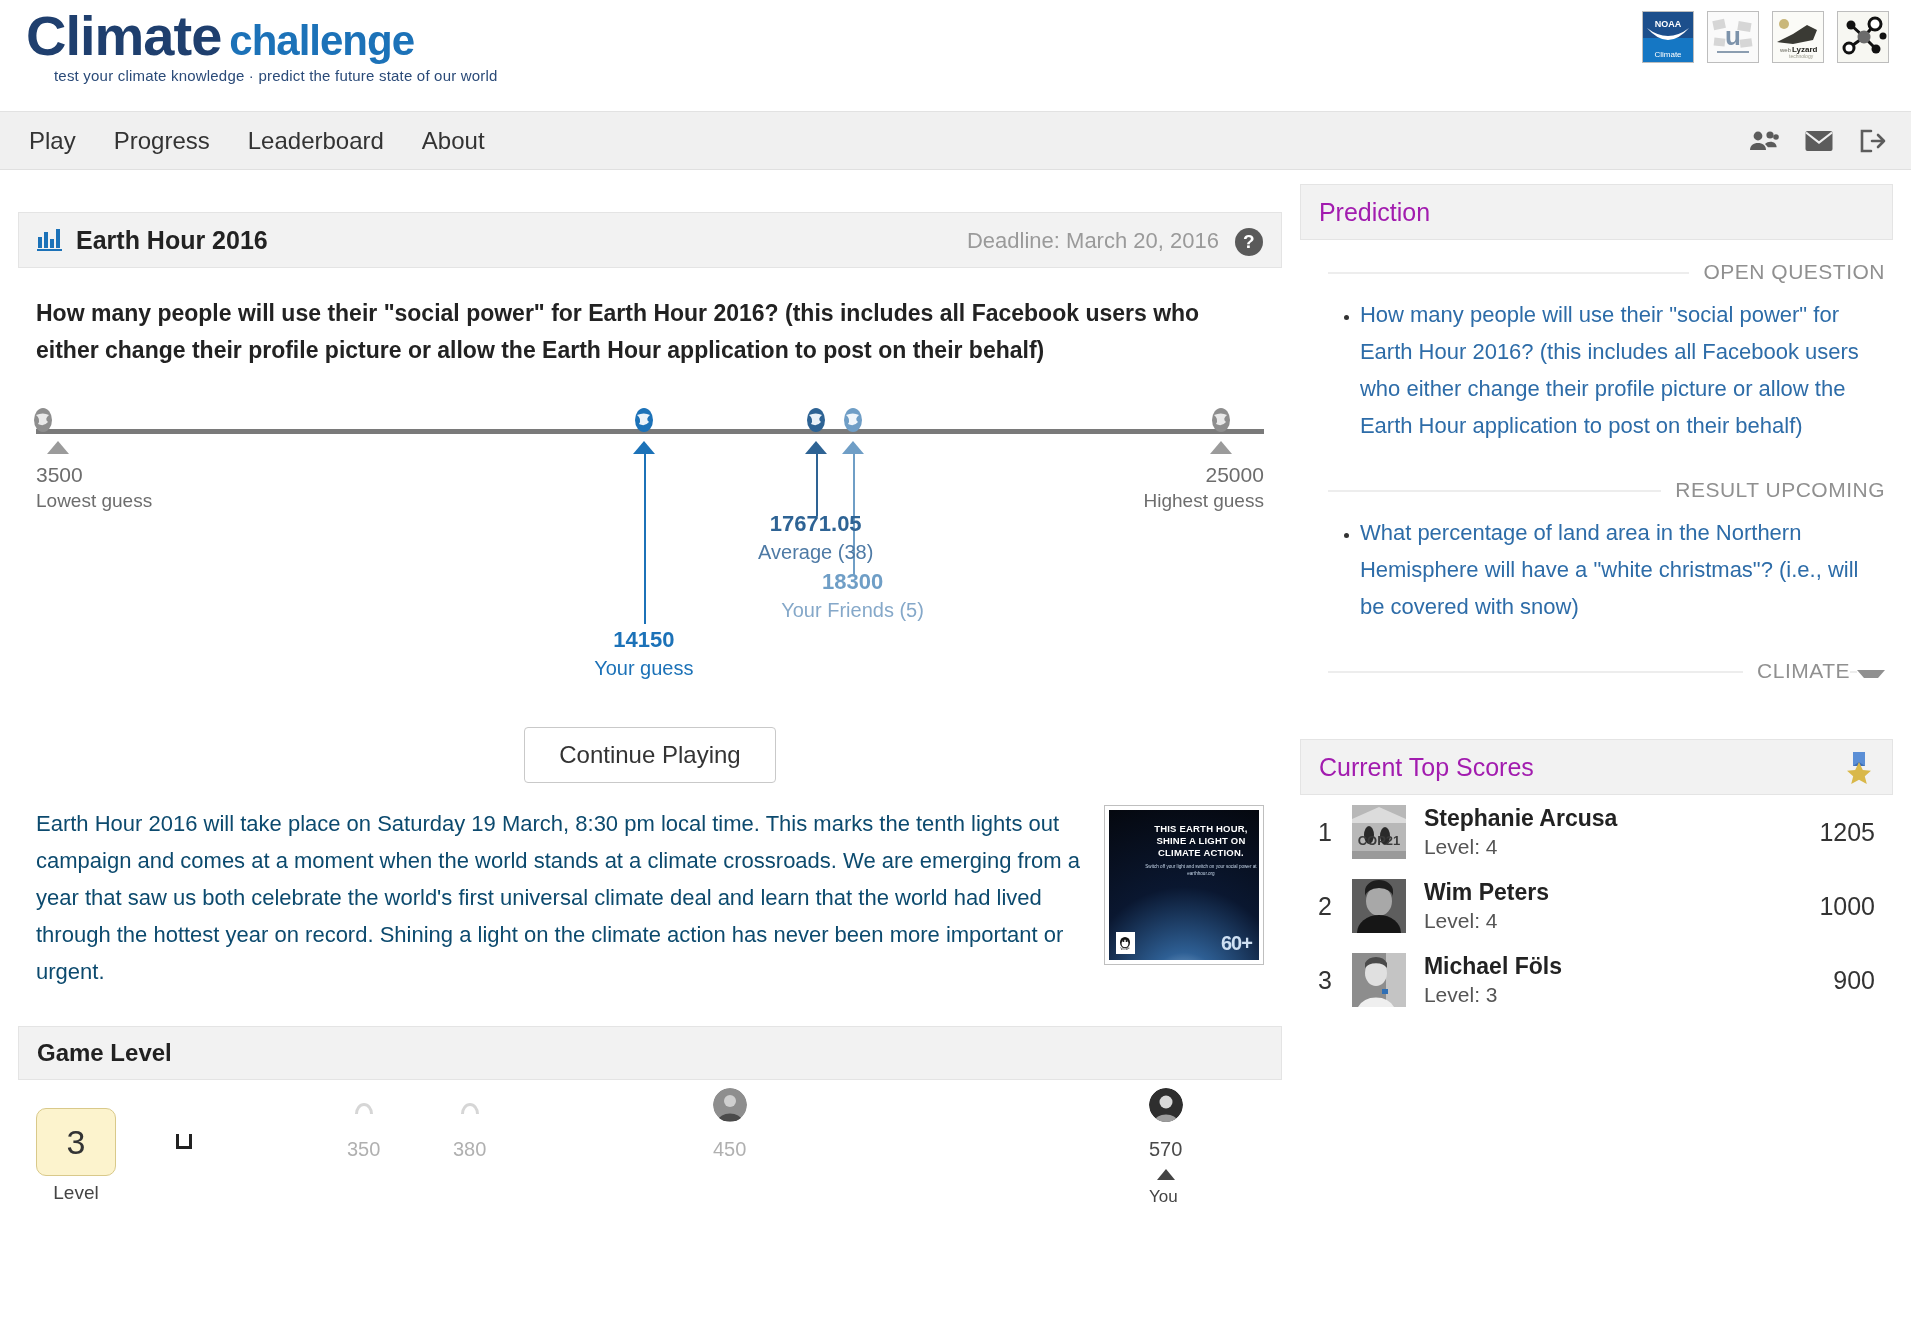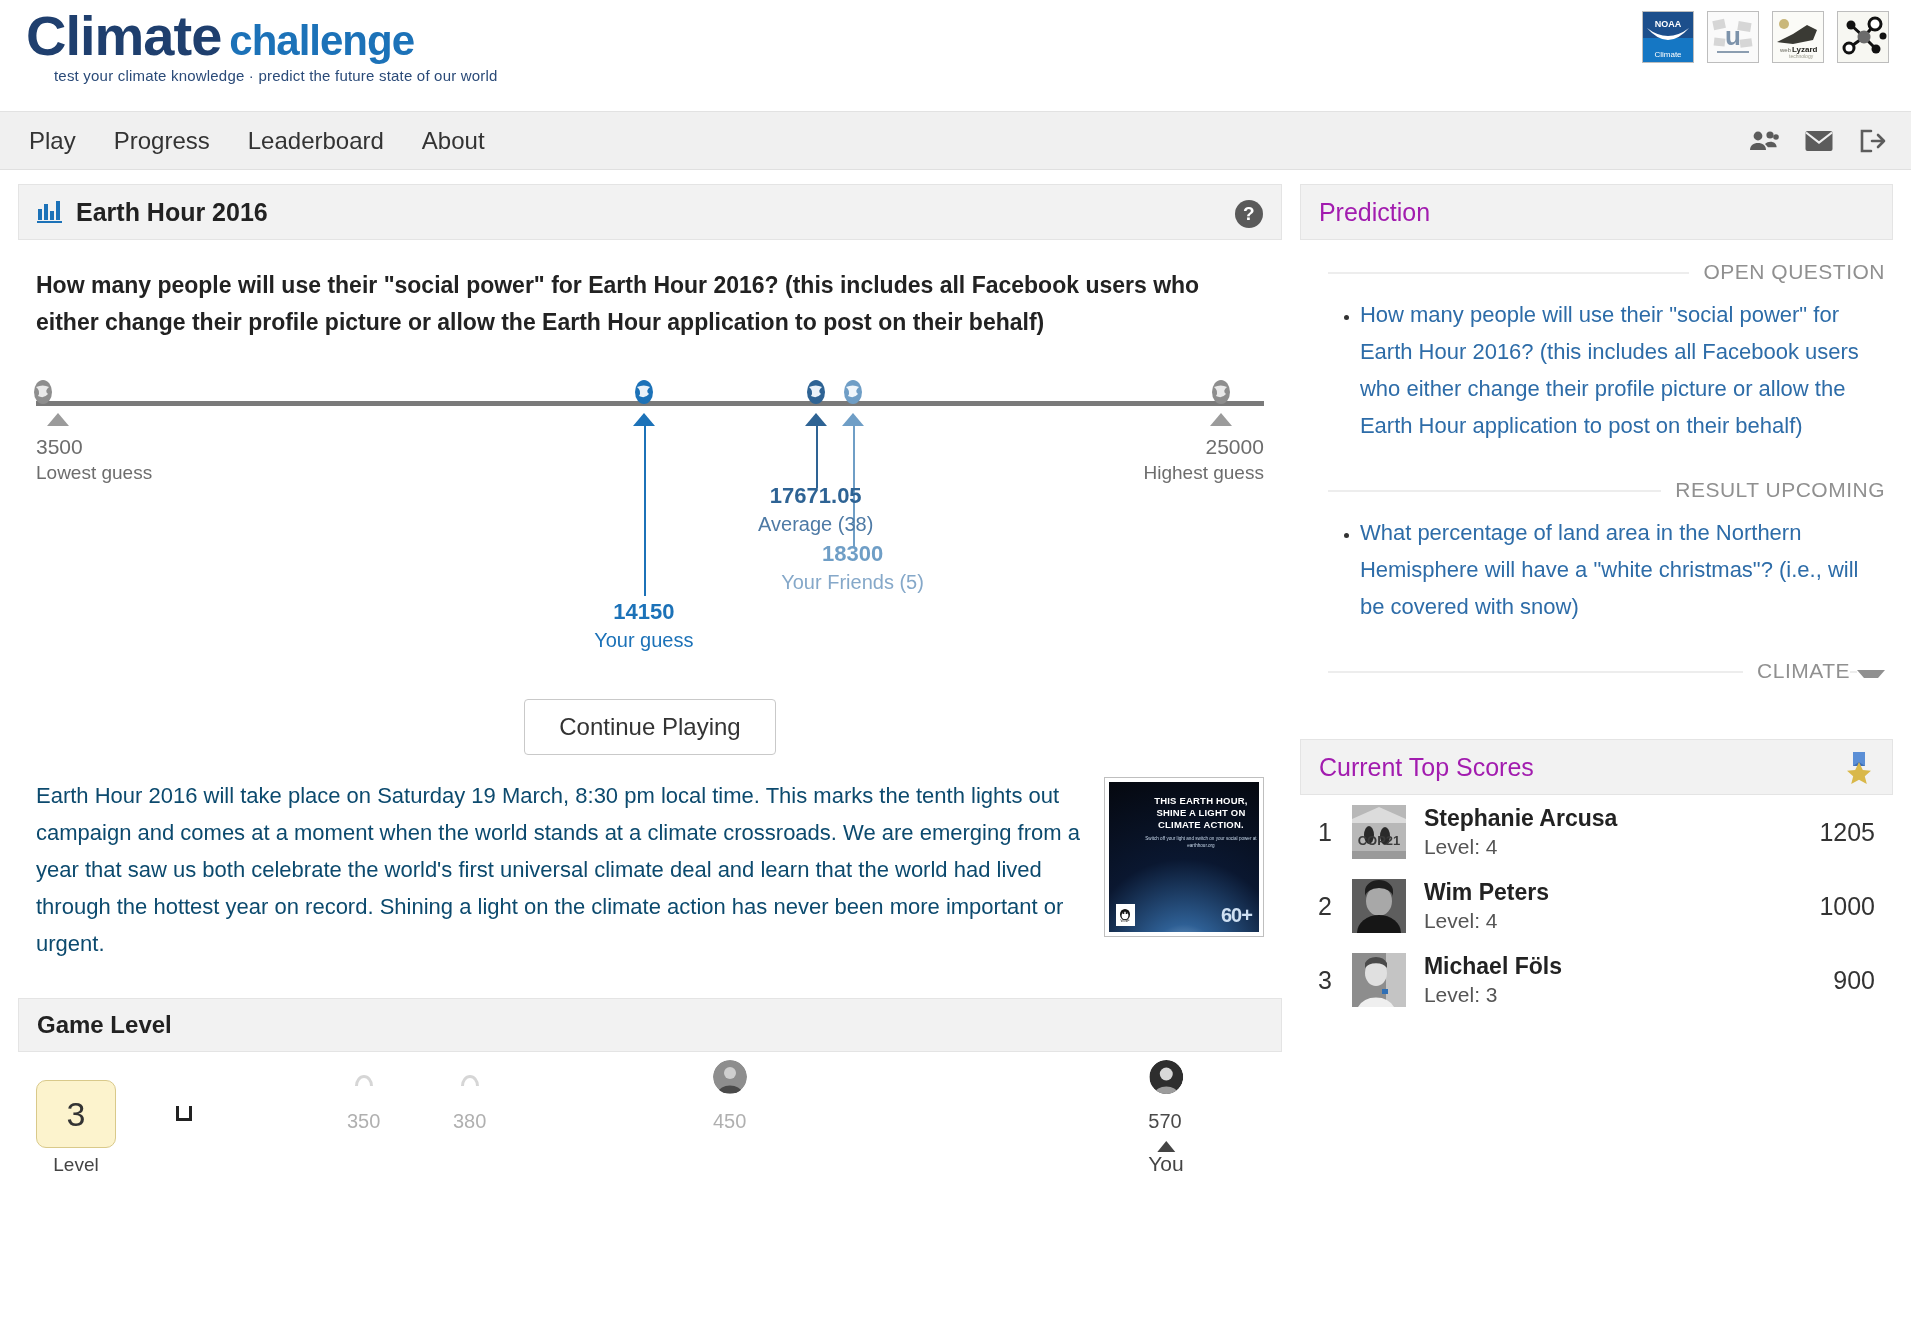--- a/index.html
+++ b/index.html
@@ -84,20 +84,21 @@
 
   
   .panel { background: #fff; }
   .panel-head {
     background: #f2f2f2;
     border: 1px solid #e4e4e4;
     height: 56px;
     display: flex; align-items: center;
     padding: 0 18px;
     position: relative;
+    margin-top: 28px;
   }
   .panel-title {
     font-size: 25px; font-weight: bold; color: #222;
   }
   .panel-head .bar-icon { margin-right: 13px; display:flex; }
   .deadline {
     position: absolute; right: 62px; top: 0; line-height: 56px;
     font-size: 22px; color: #9a9a9a;
   }
   .help-icon {
@@ -233,21 +234,21 @@
   }
   .gl-av.ghost { background: transparent; }
   .gl-val { font-size: 20px; color: #b0b0b0; margin-top: 16px; }
   .gl-val.you { color: #4a4a4a; }
   .gl-tri {
     width: 0; height: 0; margin: 8px auto 0 auto;
     border-left: 9px solid transparent;
     border-right: 9px solid transparent;
     border-bottom: 11px solid #444;
   }
-  .gl-you { font-size: 21px; color: #444; }
+  .gl-you { font-size: 17px; color: #444; margin-top: 7px; }
 
   
   .side-panel-head {
     background: #f2f2f2; border: 1px solid #e4e4e4;
     height: 56px; display: flex; align-items: center; padding: 0 18px;
     position: relative;
   }
   .side-panel-head .t { font-size: 25px; font-weight: normal; color: #a21caf; }
   .pred-body { padding: 6px 2px 10px 2px; }
   .sec-label {
@@ -397,20 +398,21 @@
           <span class="bar-icon">
             <svg width="26" height="24" viewBox="0 0 26 24">
               <rect x="1" y="9" width="4" height="11" fill="#1c72b8"></rect>
               <rect x="7" y="4" width="4" height="16" fill="#1c72b8"></rect>
               <rect x="13" y="11" width="4" height="9" fill="#1c72b8"></rect>
               <rect x="19" y="1" width="4" height="19" fill="#1c72b8"></rect>
               <rect x="0" y="21" width="25" height="2" fill="#1c72b8"></rect>
             </svg>
           </span>
           <span class="panel-title">Earth Hour 2016</span>
+          <span class="deadline">Deadline: March 20, 2016</span>
           <span class="help-icon">?</span>
         </div>
 
         <div class="question">How many people will use their "social power" for Earth Hour 2016? (this includes all Facebook users who either change their profile picture or allow the Earth Hour application to post on their behalf)</div>
 
         <div class="scale-area">
           <div class="scale-line"></div>
 
           <span class="globe" style="left:0.6%;">
             <svg width="26" height="26" viewBox="0 0 26 26">

